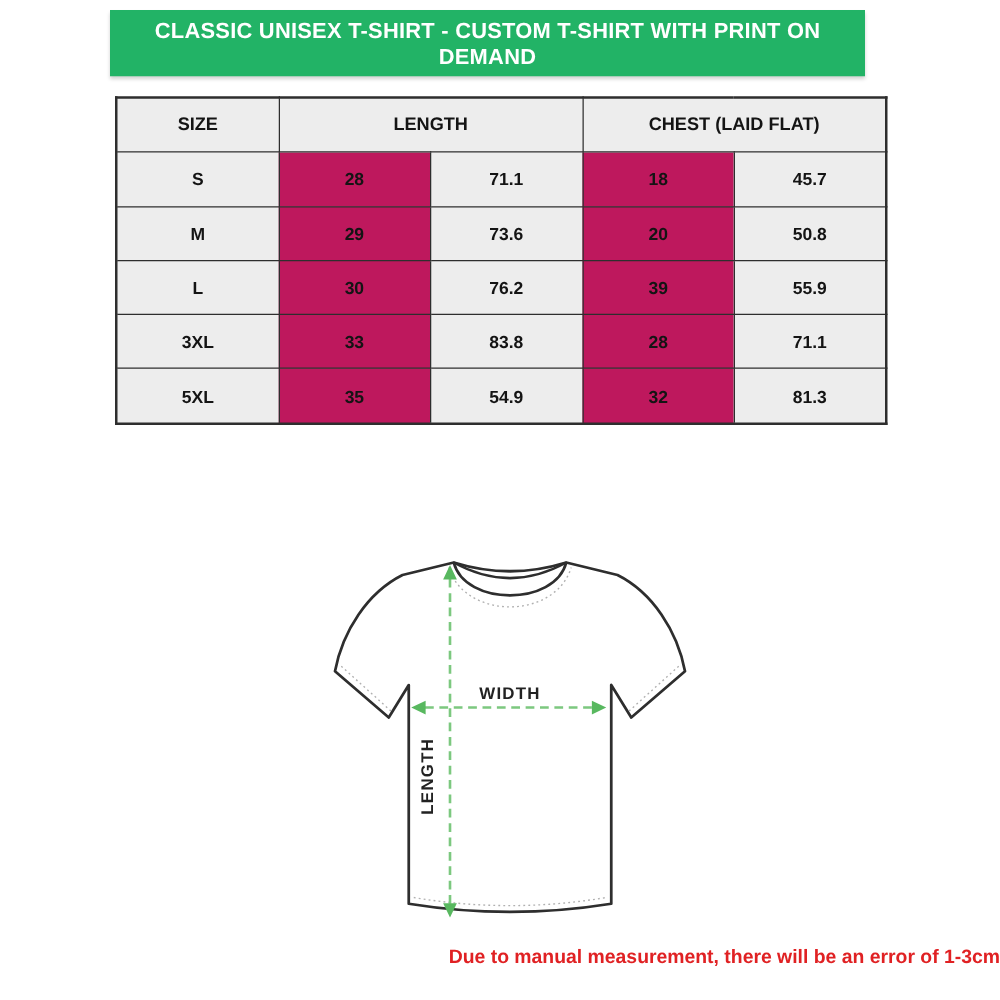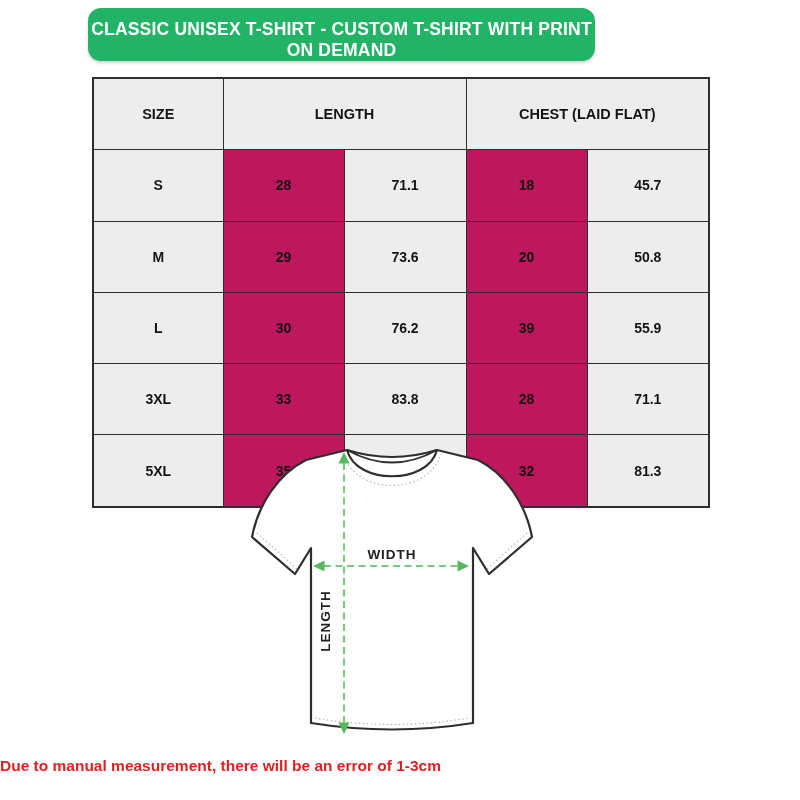--- a/index.html
+++ b/index.html
@@ -1,46 +1,46 @@
 <!DOCTYPE html>
 <html><head>
 <meta charset="utf-8">
 <style>
   html,body{margin:0;padding:0;background:#ffffff;}
   .page{position:relative;width:800px;height:800px;background:#ffffff;
         font-family:"Liberation Sans",sans-serif;overflow:hidden;}
 
   
-  .banner{position:absolute;left:88px;top:8px;width:507px;height:53px;
-          background:#22b366;color:#ffffff;display:flex;align-items:flex-end;
+  .banner{position:absolute;left:88px;top:8px;width:604px;height:53px;
+          background:#22b366;color:#ffffff;display:flex;align-items:center;
           justify-content:center;font-weight:bold;font-size:17.5px;
           letter-spacing:.2px;text-align:center;
-          box-shadow:0 2px 3px rgba(0,0,0,.18);border-radius:13px;}
+          box-shadow:0 2px 3px rgba(0,0,0,.18);}
 
   
   .size-table{position:absolute;left:92px;top:77px;width:616px;
               border-collapse:collapse;table-layout:fixed;
               border:2.5px solid #2e2e2e;}
   .size-table th,.size-table td{
-      border:1.6px solid #2e2e2e;height:34.3px;padding:18px;
+      border:1.6px solid #2e2e2e;height:34.3px;padding:4px;
       text-align:center;vertical-align:middle;
       font-weight:bold;font-size:14px;color:#141414;}
   .size-table th{background:#ededed;font-size:14.5px;}
   .size-table td.gray{background:#ededed;}
   .size-table td.white{background:#be185d;}
 
   
-  .diagram{position:absolute;left:244px;top:441px;width:296px;height:302px;}
+  .diagram{position:absolute;left:260px;top:441px;width:296px;height:302px;}
   .diagram svg{display:block;}
   .svg-label{font-family:"Liberation Sans",sans-serif;font-weight:bold;
              font-size:13.5px;letter-spacing:1px;fill:#222222;}
 
   
   .footnote{position:absolute;left:0;top:757px;width:800px;
-            text-align:left;color:#e02123;font-weight:bold;
+            text-align:right;color:#e02123;font-weight:bold;
             font-size:15.5px;}
 </style>
 </head>
 <body>
 
 <div class="page">
 
   <div class="banner">
     <span>CLASSIC UNISEX T-SHIRT - CUSTOM T-SHIRT WITH PRINT ON DEMAND</span>
   </div>

